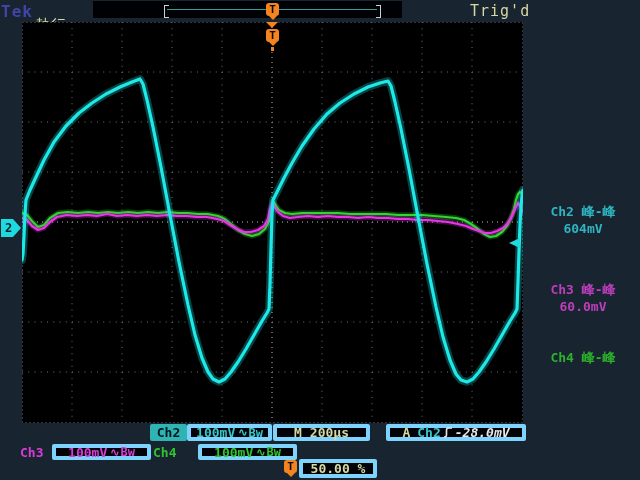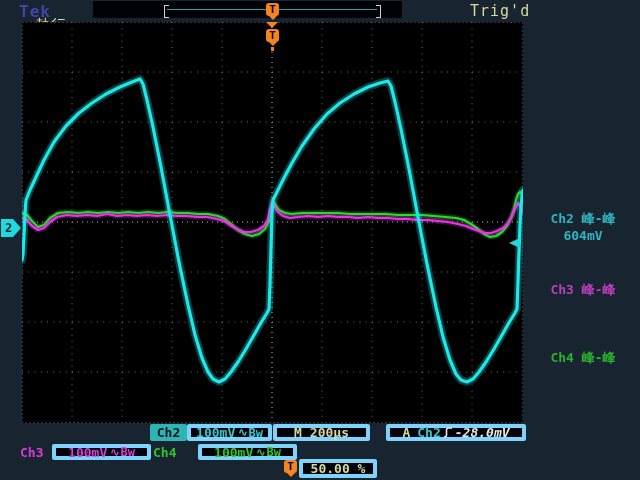--- a/index.html
+++ b/index.html
@@ -1,20 +1,20 @@
 <!DOCTYPE html>
 <html><head>
 <meta charset="utf-8">
 <style>
   html,body{margin:0;padding:0;background:#0b121b;}
   #screen{position:relative;width:640px;height:480px;background:#18242f;overflow:hidden;
           font-family:"DejaVu Sans Mono", monospace;}
   .abs{position:absolute;}
   
-  .brand{left:19px;top:2px;font-weight:bold;font-size:16px;color:#4145a8;letter-spacing:1px;}
+  .brand{left:1px;top:2px;font-weight:bold;font-size:16px;color:#4145a8;letter-spacing:1px;}
   .acq{left:36px;top:16px;font-size:15px;color:#d7d7a2;}
   .trigd{left:470px;top:2px;font-size:15px;color:#d7d7a2;letter-spacing:1px;}
   .recbox{left:93px;top:1px;width:309px;height:17px;background:#000105;}
   .recline{left:167px;top:9px;width:210px;height:1px;background:#2f9f9f;}
   .brk{top:4px;width:4px;height:11px;border:1px solid #c9d1d9;}
   .brkL{left:164px;border-right:none;}
   .brkR{left:376px;border-left:none;}
   
   .tbadge{width:13px;height:13px;background:#f5831f;border-radius:3px;color:#0a0a0a;
           font-size:11px;font-weight:bold;text-align:center;line-height:13px;}
@@ -99,26 +99,27 @@
   </div>
 
   <div class="abs tdown" style="left:266px;top:22px;"></div>
   <div class="abs tbadge" style="left:266px;top:29px;">T</div>
   <div class="abs tstem" style="left:271px;top:47px;"></div>
 
   <div class="abs chmark">2</div>
 
   <div class="abs tlevel"></div>
 
-  <div class="abs meas m-ch2" style="top:210px;">
+  <div class="abs meas m-ch2" style="top:203px;">
     <div>Ch2 峰-峰</div>
     <div class="val">604mV</div>
   </div>
   <div class="abs meas m-ch3" style="top:281px;">
     <div>Ch3 峰-峰</div>
+    <div class="val">60.0mV</div>
   </div>
   <div class="abs meas m-ch4" style="top:349px;">
     <div>Ch4 峰-峰</div>
   </div>
 
   <div class="abs chipCh2">Ch2</div>
   <div class="abs rbox cy" style="left:187px;top:424px;width:85px;height:17px;">
     <span>100mV</span>
     <span class="coup">∿</span>
     <span class="bw">Bw</span>

